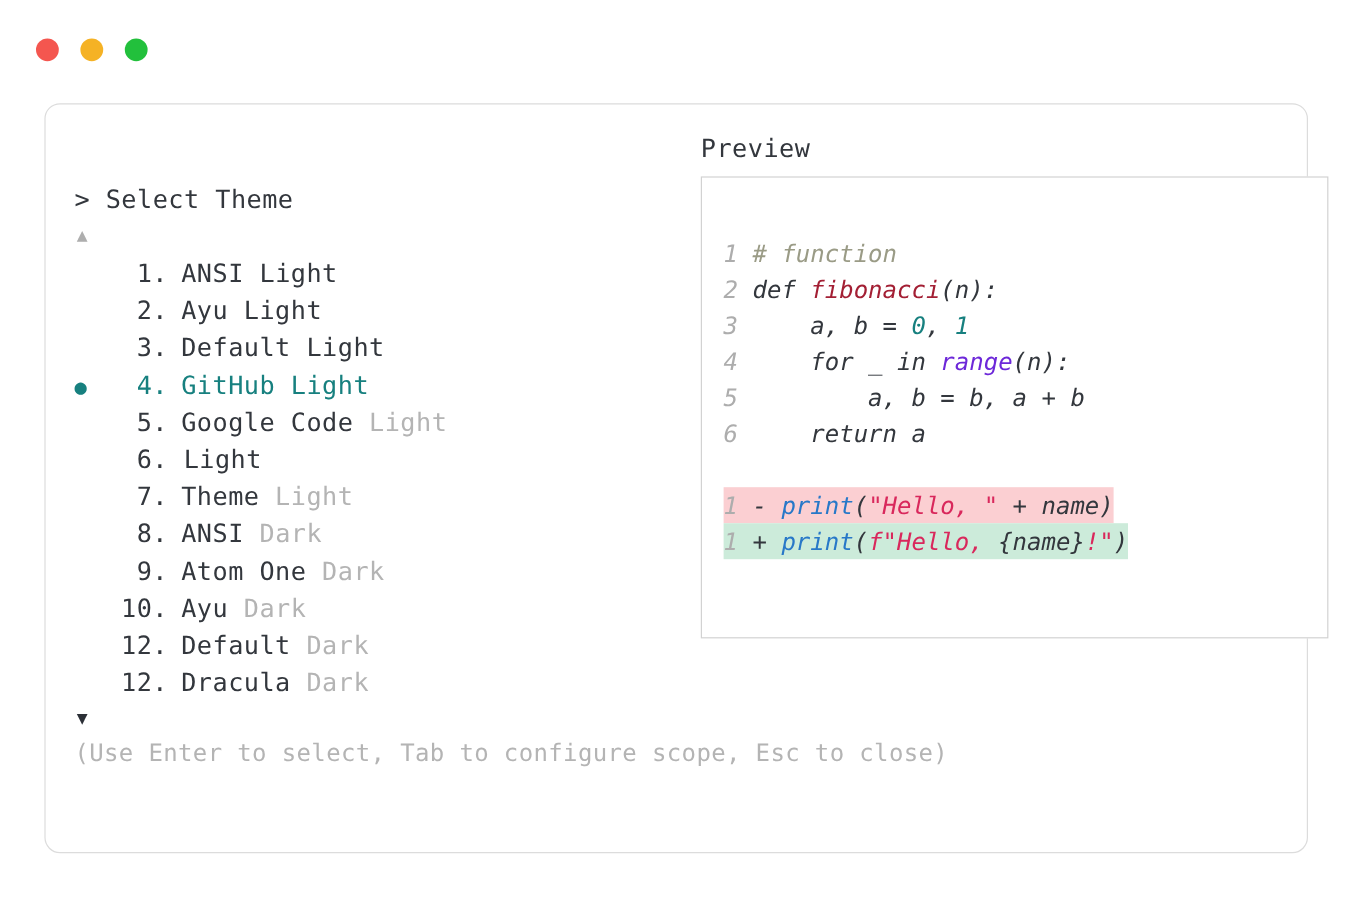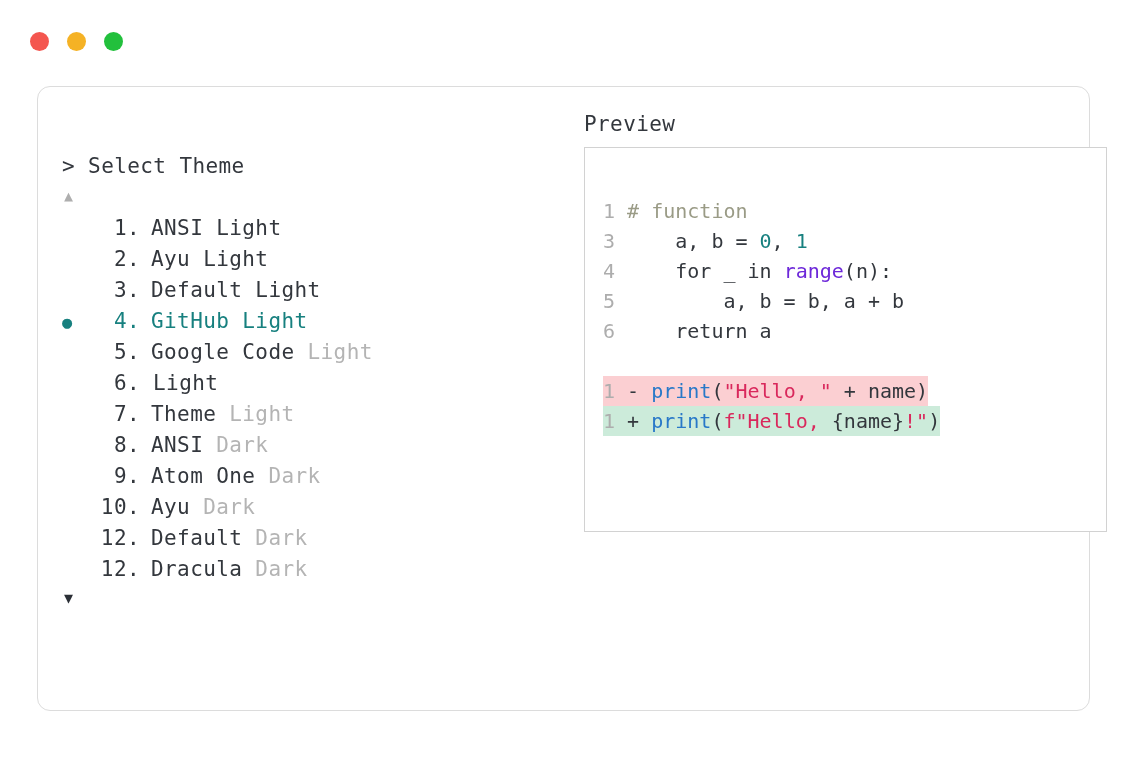--- a/index.html
+++ b/index.html
@@ -141,20 +141,21 @@
     background: #ffffff;
     padding: 48px 0 0 18px;
   }
   .code-line {
     font-size: 20px;
     line-height: 30px;
     height: 30px;
     white-space: pre;
     display: block;
     width: fit-content;
+    font-style: italic;
   }
   .ln {
     color: #adadad;
   }
   .tok-comment { color: #9a9b86; }
   .tok-kw      { color: #33373d; }
   .tok-fn      { color: #a31f34; }
   .tok-num     { color: #17807f; }
   .tok-builtin { color: #6d28d9; }
   .tok-plain   { color: #33373d; }
@@ -208,27 +209,29 @@
             <div class="theme-row"><span class="bullet-cell"></span><span class="idx-cell">12.</span><span class="name-cell">Dracula</span><span class="variant-cell dim"> Dark</span></div>
           </div>
 
         <div class="scroll-arrow down">▼</div>
       </div>
 
       <div class="col-right">
         <div class="section-title">Preview</div>
         <div class="preview-box" id="preview-box">
             <div class="code-line"><span class="ln">1</span><span class="tok-comment"> # function</span></div>
+            <div class="code-line"><span class="ln">2</span><span class="tok-kw"> def </span><span class="tok-fn">fibonacci</span><span class="tok-plain">(n):</span></div>
             <div class="code-line"><span class="ln">3</span><span class="tok-plain">     a, b = </span><span class="tok-num">0</span><span class="tok-plain">, </span><span class="tok-num">1</span></div>
             <div class="code-line"><span class="ln">4</span><span class="tok-plain">     for _ in </span><span class="tok-builtin">range</span><span class="tok-plain">(n):</span></div>
             <div class="code-line"><span class="ln">5</span><span class="tok-plain">         a, b = b, a + b</span></div>
             <div class="code-line"><span class="ln">6</span><span class="tok-plain">     return a</span></div>
             <div class="code-gap"></div>
             <div class="code-line diff-del"><span class="ln">1</span><span class="tok-plain"> - </span><span class="tok-call">print</span><span class="tok-plain">(</span><span class="tok-str">"Hello, "</span><span class="tok-plain"> + name)</span></div>
             <div class="code-line diff-add"><span class="ln">1</span><span class="tok-plain"> + </span><span class="tok-call">print</span><span class="tok-plain">(</span><span class="tok-str">f"Hello, </span><span class="tok-plain">{name}</span><span class="tok-str">!"</span><span class="tok-plain">)</span></div>
           </div>
       </div>
 
     </div>
 
+    <div class="footer-hint">(Use Enter to select, Tab to configure scope, Esc to close)</div>
 
   </div>
 </div>
 
 </body></html>

